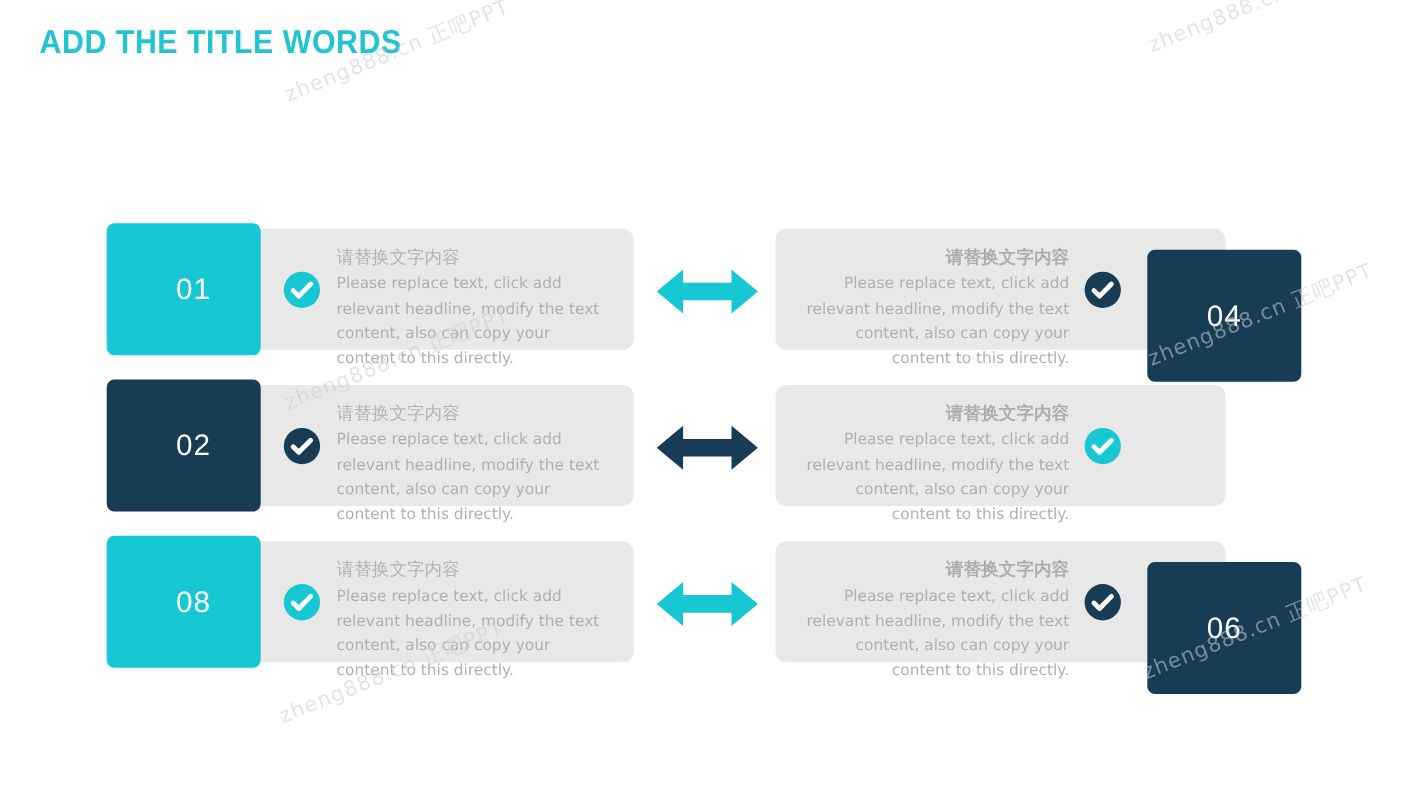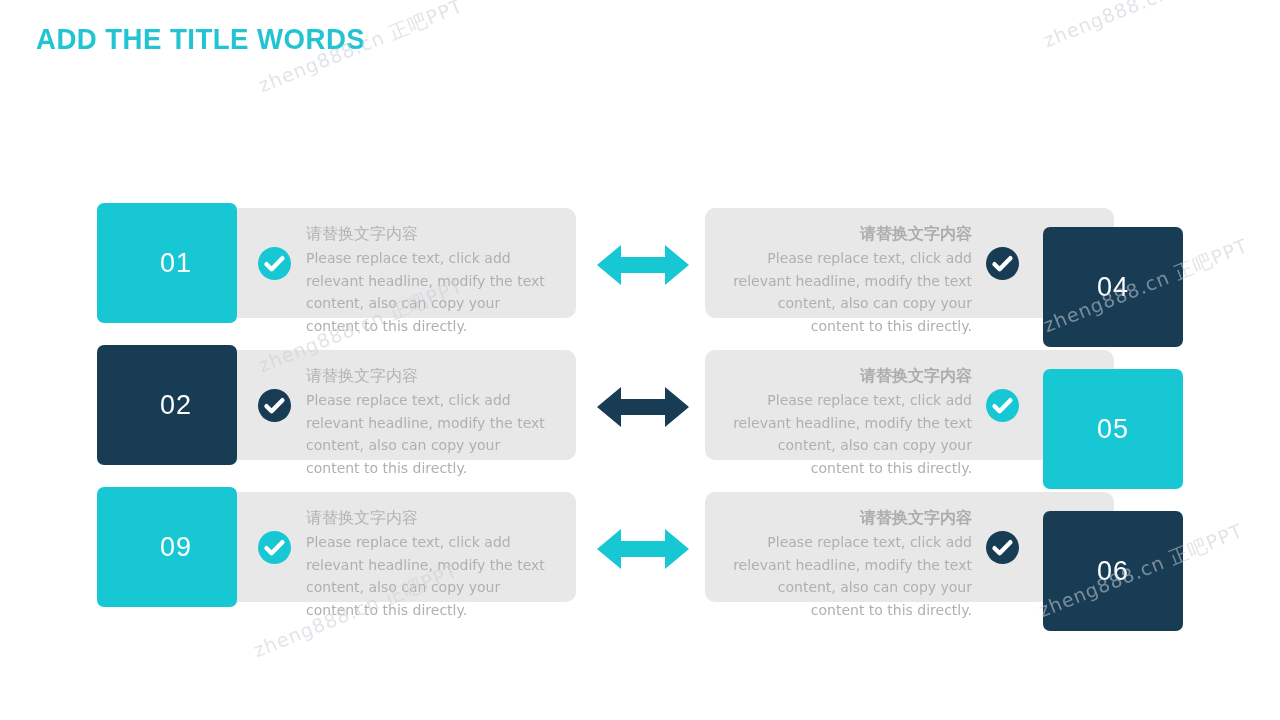--- a/index.html
+++ b/index.html
@@ -173,42 +173,39 @@
       <div class="check left" style="background: rgb(23, 60, 84);">
         <svg viewBox="0 0 33 33" width="33" height="33">
           <path d="M8.5 17.2 L13.6 22.2 L24.4 11.2" fill="none" stroke="#ffffff" stroke-width="4.4" stroke-linecap="round" stroke-linejoin="round"></path>
         </svg>
       </div>
       <div class="txt left">
         <div class="head">请替换文字内容</div>
         <div class="body">Please replace text, click add relevant headline, modify the text content, also can copy your content to this directly.</div>
       </div>
       <div class="panel right"></div>
-      <div class="numbox right" style="background: rgb(23, 200, 212);">
-        <span class="numtxt">05</span>
-      </div>
       <div class="check right" style="background: rgb(23, 200, 212);">
         <svg viewBox="0 0 33 33" width="33" height="33">
           <path d="M8.5 17.2 L13.6 22.2 L24.4 11.2" fill="none" stroke="#ffffff" stroke-width="4.4" stroke-linecap="round" stroke-linejoin="round"></path>
         </svg>
       </div>
       <div class="txt right">
         <div class="head">请替换文字内容</div>
         <div class="body">Please replace text, click add relevant headline, modify the text content, also can copy your content to this directly.</div>
       </div>
       <div class="arrow">
         <svg viewBox="0 0 92 44">
           <path d="M0 22 L24 2 L24 14 L68 14 L68 2 L92 22 L68 42 L68 30 L24 30 L24 42 Z" fill="#173C54"></path>
         </svg>
       </div>
     </div>
     <div class="row r2">
       <div class="panel left"></div>
       <div class="numbox left" style="background: rgb(23, 200, 212);">
-        <span class="numtxt">09</span>
+        <span class="numtxt">08</span>
       </div>
       <div class="check left" style="background: rgb(23, 200, 212);">
         <svg viewBox="0 0 33 33" width="33" height="33">
           <path d="M8.5 17.2 L13.6 22.2 L24.4 11.2" fill="none" stroke="#ffffff" stroke-width="4.4" stroke-linecap="round" stroke-linejoin="round"></path>
         </svg>
       </div>
       <div class="txt left">
         <div class="head">请替换文字内容</div>
         <div class="body">Please replace text, click add relevant headline, modify the text content, also can copy your content to this directly.</div>
       </div>

